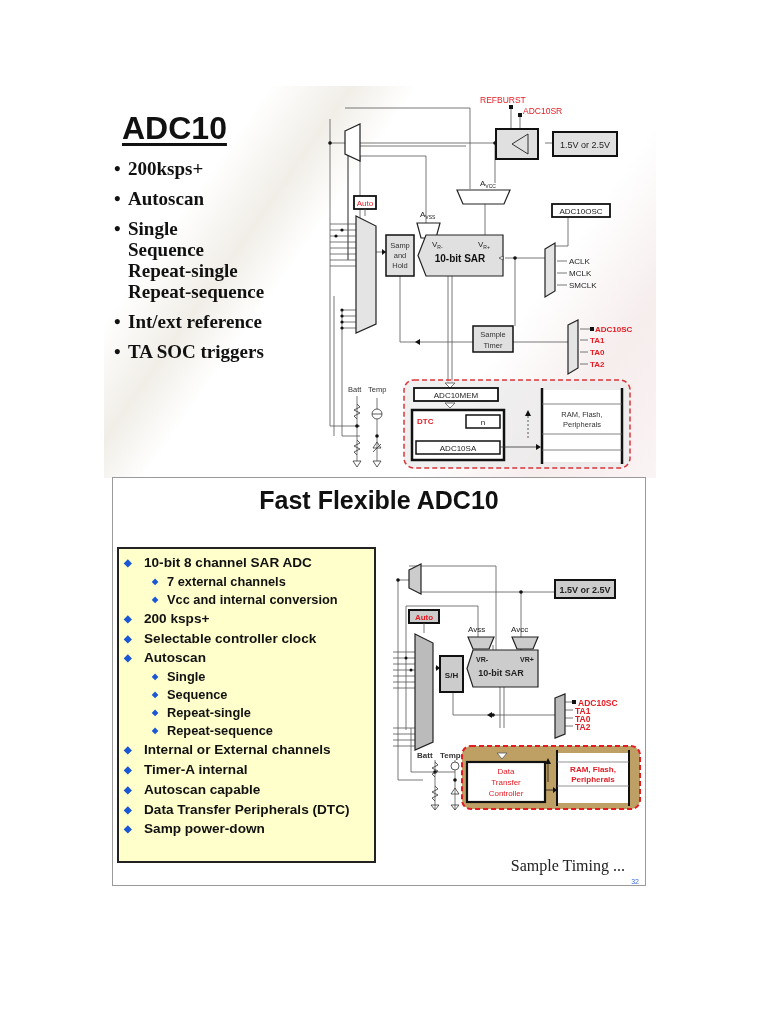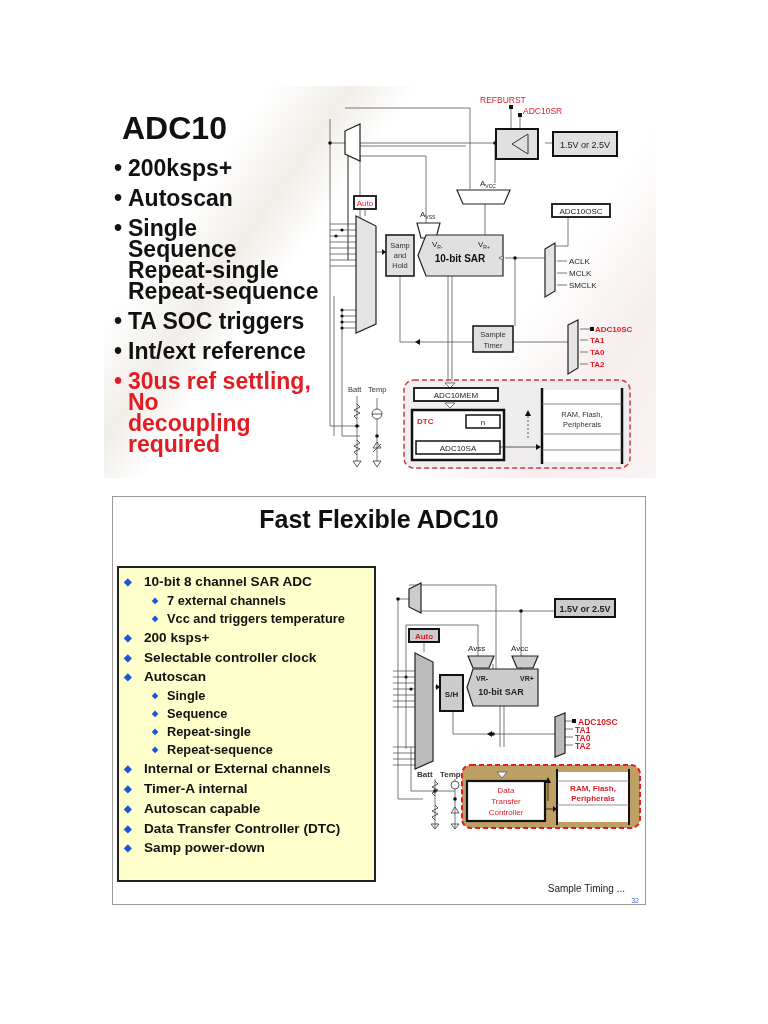--- a/index.html
+++ b/index.html
@@ -1,37 +1,37 @@
 <!DOCTYPE html>
 <html><head>
 <meta charset="utf-8">
 <style>
   html, body { margin:0; padding:0; }
   body { width:768px; height:1024px; background:#ffffff; position:relative; overflow:hidden; font-family:"Liberation Sans", sans-serif; }
   .slide1 { position:absolute; left:104px; top:86px; width:552px; height:392px;
     background: linear-gradient(125deg, #ffffff 0%, #ffffff 20%, #f1eee8 30%, #ffffff 38%, #ffffff 70%, #f6eded 85%, #fbf4f4 100%); }
-  .s1-title { position:absolute; left:18px; top:24px; font-size:32px; font-weight:bold; color:#111; text-decoration-thickness:3px; text-underline-offset:4px; }
+  .s1-title { position:absolute; left:18px; top:24px; font-size:32px; font-weight:bold; color:#111; text-decoration:underline; text-decoration-thickness:3px; text-underline-offset:4px; }
   .s1-list { position:absolute; left:8px; top:72px; margin:0; padding:0; list-style:none; width:215px; }
-  .s1-list li { position:relative; padding-left:16px; font-size:23px; font-weight:bold; line-height:21px; margin-bottom:9px; color:#111; }
+  .s1-list li { position:relative; padding-left:16px; font-size:19px; font-weight:bold; line-height:21px; margin-bottom:9px; color:#111;font-family:Liberation Serif, serif; }
   .s1-list li::before { content:"\2022"; position:absolute; left:2px; top:0; }
   .s1-list li.red { color:#e31b23; }
   .s1-list .sub { display:block; }
   .diag { position:absolute; }
 
-  .slide2 { position:absolute; left:112px; top:496px; width:532px; height:407px; border:1px solid #9a9a9a; background:#fff; }
+  .slide2 { position:absolute; left:112px; top:477px; width:532px; height:407px; border:1px solid #9a9a9a; background:#fff; }
   .s2-title { position:absolute; left:0; width:100%; top:8px; text-align:center; font-size:25px; font-weight:bold; color:#111; }
   .s2-box { position:absolute; left:4px; top:69px; width:259px; height:316px; background:#ffffcc; border:2px solid #222; box-sizing:border-box; }
   .s2-list { margin:0; padding:4px 0 0 0; list-style:none; }
   .s2-list li { position:relative; font-size:13.6px; font-weight:bold; color:#111; line-height:19.8px; }
   .s2-list li.l1 { padding-left:25px; }
   .s2-list li.l2 { padding-left:48px; font-size:12.8px; line-height:18px; }
   .s2-list li .bul { position:absolute; color:#1a56d6; font-size:10px; }
   .s2-list li.l1 .bul { left:5px; top:0; }
   .s2-list li.l2 .bul { left:33px; top:0; font-size:8px; }
-  .s2-footer { position:absolute; right:20px; bottom:10px; font-size:10px; color:#222; }
+  .s2-footer { position:absolute; right:20px; bottom:10px; font-size:16px; color:#222;font-family:Liberation Serif, serif; }
   .s2-pagenum { position:absolute; right:6px; bottom:0px; font-size:7px; color:#3c6ed8; }
   svg text { font-family:"Liberation Sans", sans-serif; }
 </style>
 </head>
 <body>
 
 <div class="slide1">
   <div class="s1-title">ADC10</div>
   <ul class="s1-list">
     <li>
@@ -40,29 +40,25 @@
     <li>
         <span class="sub">Autoscan</span>
       </li>
     <li>
       <span class="sub">Single</span>
       <span class="sub">Sequence</span>
       <span class="sub">Repeat-single</span>
       <span class="sub">Repeat-sequence</span>
     </li>
     <li>
+        <span class="sub">Int/ext reference</span>
+      </li>
+    <li>
         <span class="sub">TA SOC triggers</span>
       </li>
-    <li>
-        <span class="sub">Int/ext reference</span>
-      </li>
-    <li class="red">
-      <span class="sub">30us ref settling, No</span>
-      <span class="sub">decoupling required</span>
-    </li>
   </ul>
 
   <svg class="diag" style="left:216px; top:0px;" width="336" height="392" viewBox="0 0 336 392">
     <g stroke="#555" stroke-width="0.8" fill="none">
 
       <polyline points="10,33 10,340 40,340"></polyline>
       <line x1="10" y1="57" x2="25" y2="57"></line>
       <polyline points="25,22 150,22 150,103"></polyline>
       <line x1="40" y1="57" x2="195" y2="57"></line>
       <line x1="175" y1="57" x2="175" y2="97"></line>
@@ -222,32 +218,32 @@
     <text x="262" y="341" font-size="7.5" text-anchor="middle" fill="#333">Peripherals</text>
   </svg>
 </div>
 
 <div class="slide2">
   <div class="s2-title">Fast Flexible ADC10</div>
   <div class="s2-box">
     <ul class="s2-list">
       <li class="l1"><span class="bul">◆</span><span>10-bit 8 channel SAR ADC</span></li>
       <li class="l2"><span class="bul">◆</span><span>7 external channels</span></li>
-      <li class="l2"><span class="bul">◆</span><span>Vcc and triggers temperature</span></li>
+      <li class="l2"><span class="bul">◆</span><span>Vcc and internal conversion</span></li>
       <li class="l1"><span class="bul">◆</span><span>200 ksps+</span></li>
       <li class="l1"><span class="bul">◆</span><span>Selectable controller clock</span></li>
       <li class="l1"><span class="bul">◆</span><span>Autoscan</span></li>
       <li class="l2"><span class="bul">◆</span><span>Single</span></li>
       <li class="l2"><span class="bul">◆</span><span>Sequence</span></li>
       <li class="l2"><span class="bul">◆</span><span>Repeat-single</span></li>
       <li class="l2"><span class="bul">◆</span><span>Repeat-sequence</span></li>
       <li class="l1"><span class="bul">◆</span><span>Internal or External channels</span></li>
       <li class="l1"><span class="bul">◆</span><span>Timer-A internal</span></li>
       <li class="l1"><span class="bul">◆</span><span>Autoscan capable</span></li>
-      <li class="l1"><span class="bul">◆</span><span>Data Transfer Controller (DTC)</span></li>
+      <li class="l1"><span class="bul">◆</span><span>Data Transfer Peripherals (DTC)</span></li>
       <li class="l1"><span class="bul">◆</span><span>Samp power-down</span></li>
     </ul>
   </div>
 
   <svg class="diag" style="left:280px; top:72px;" width="250" height="260" viewBox="0 0 250 260">
     <g stroke="#555" stroke-width="0.8" fill="none">
       <polyline points="5,30 5,230 30,230"></polyline>
       <line x1="5" y1="30" x2="16" y2="30"></line>
       <polyline points="16,16 103,16 103,116"></polyline>
       <line x1="28" y1="42" x2="212" y2="42"></line>

